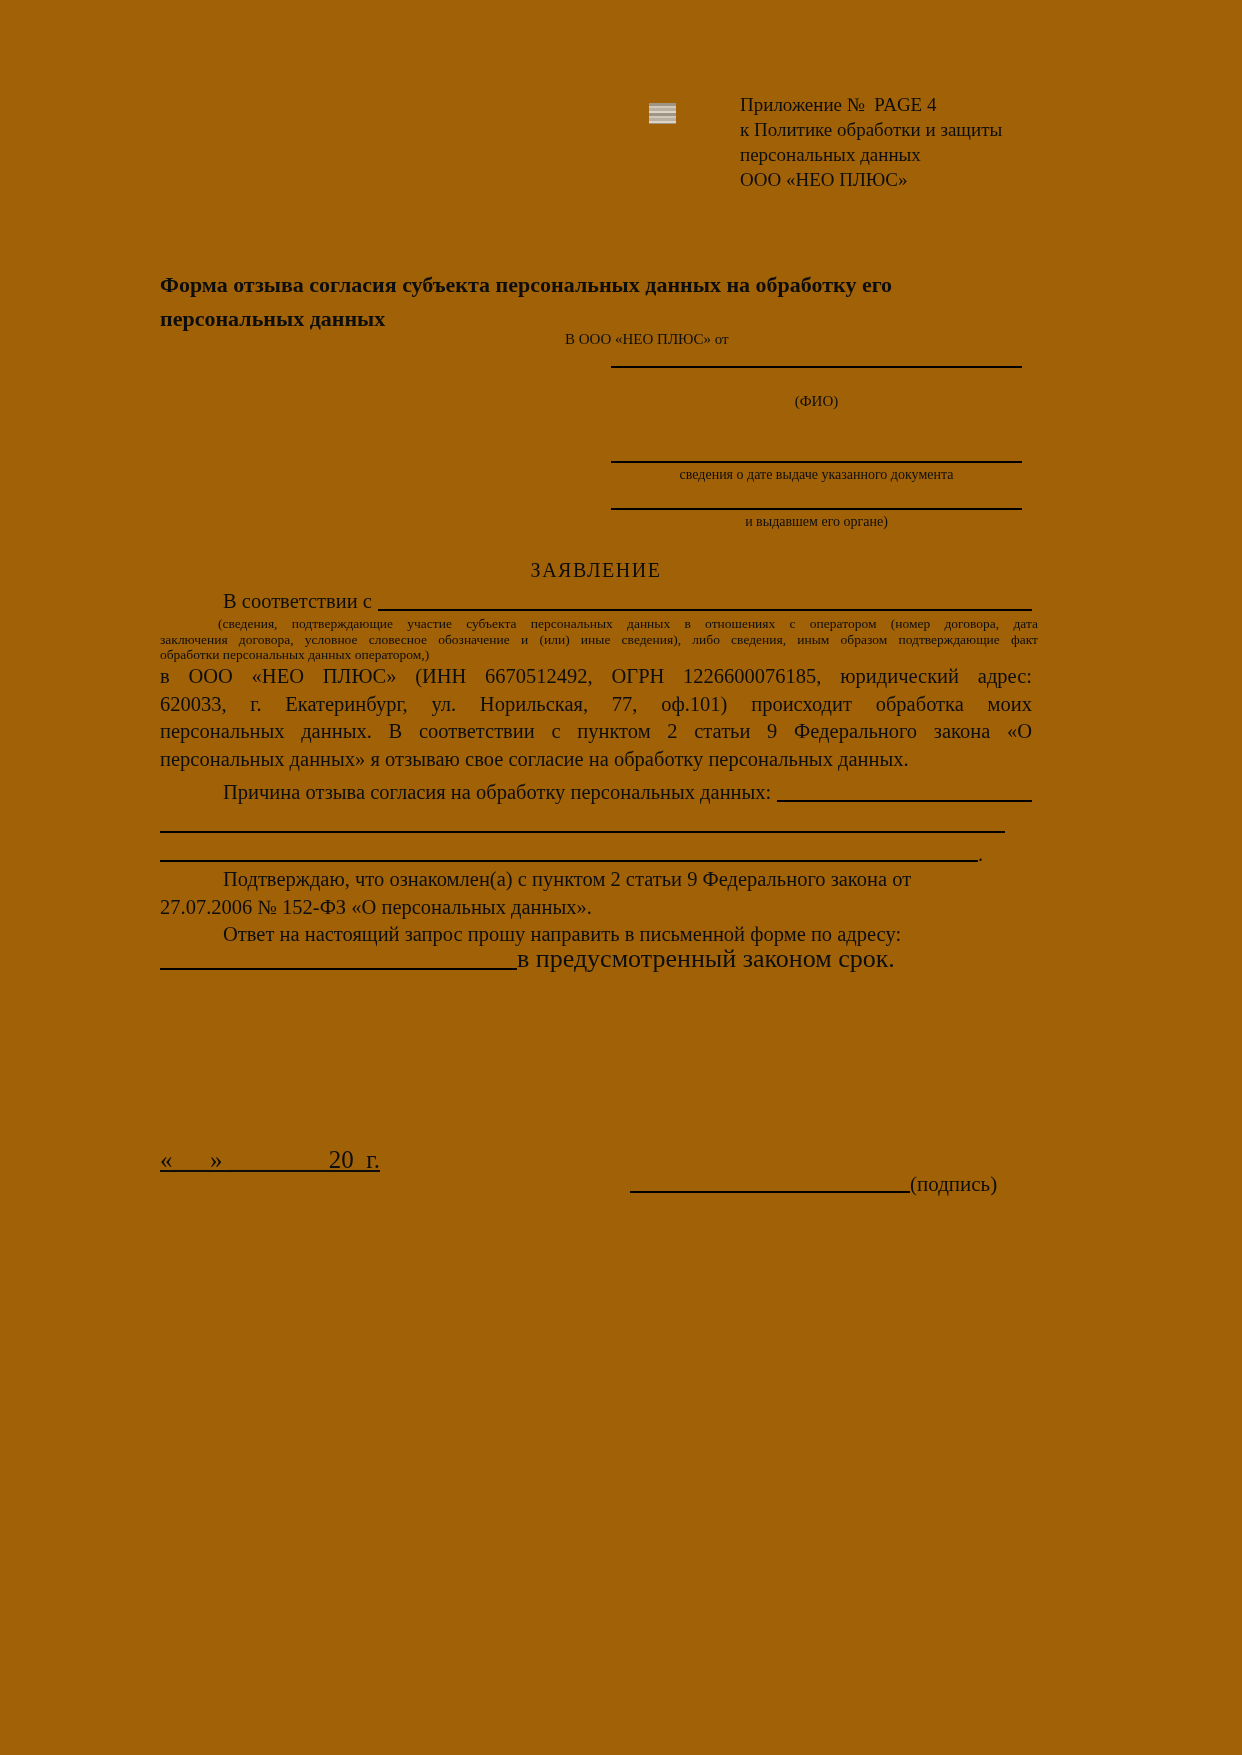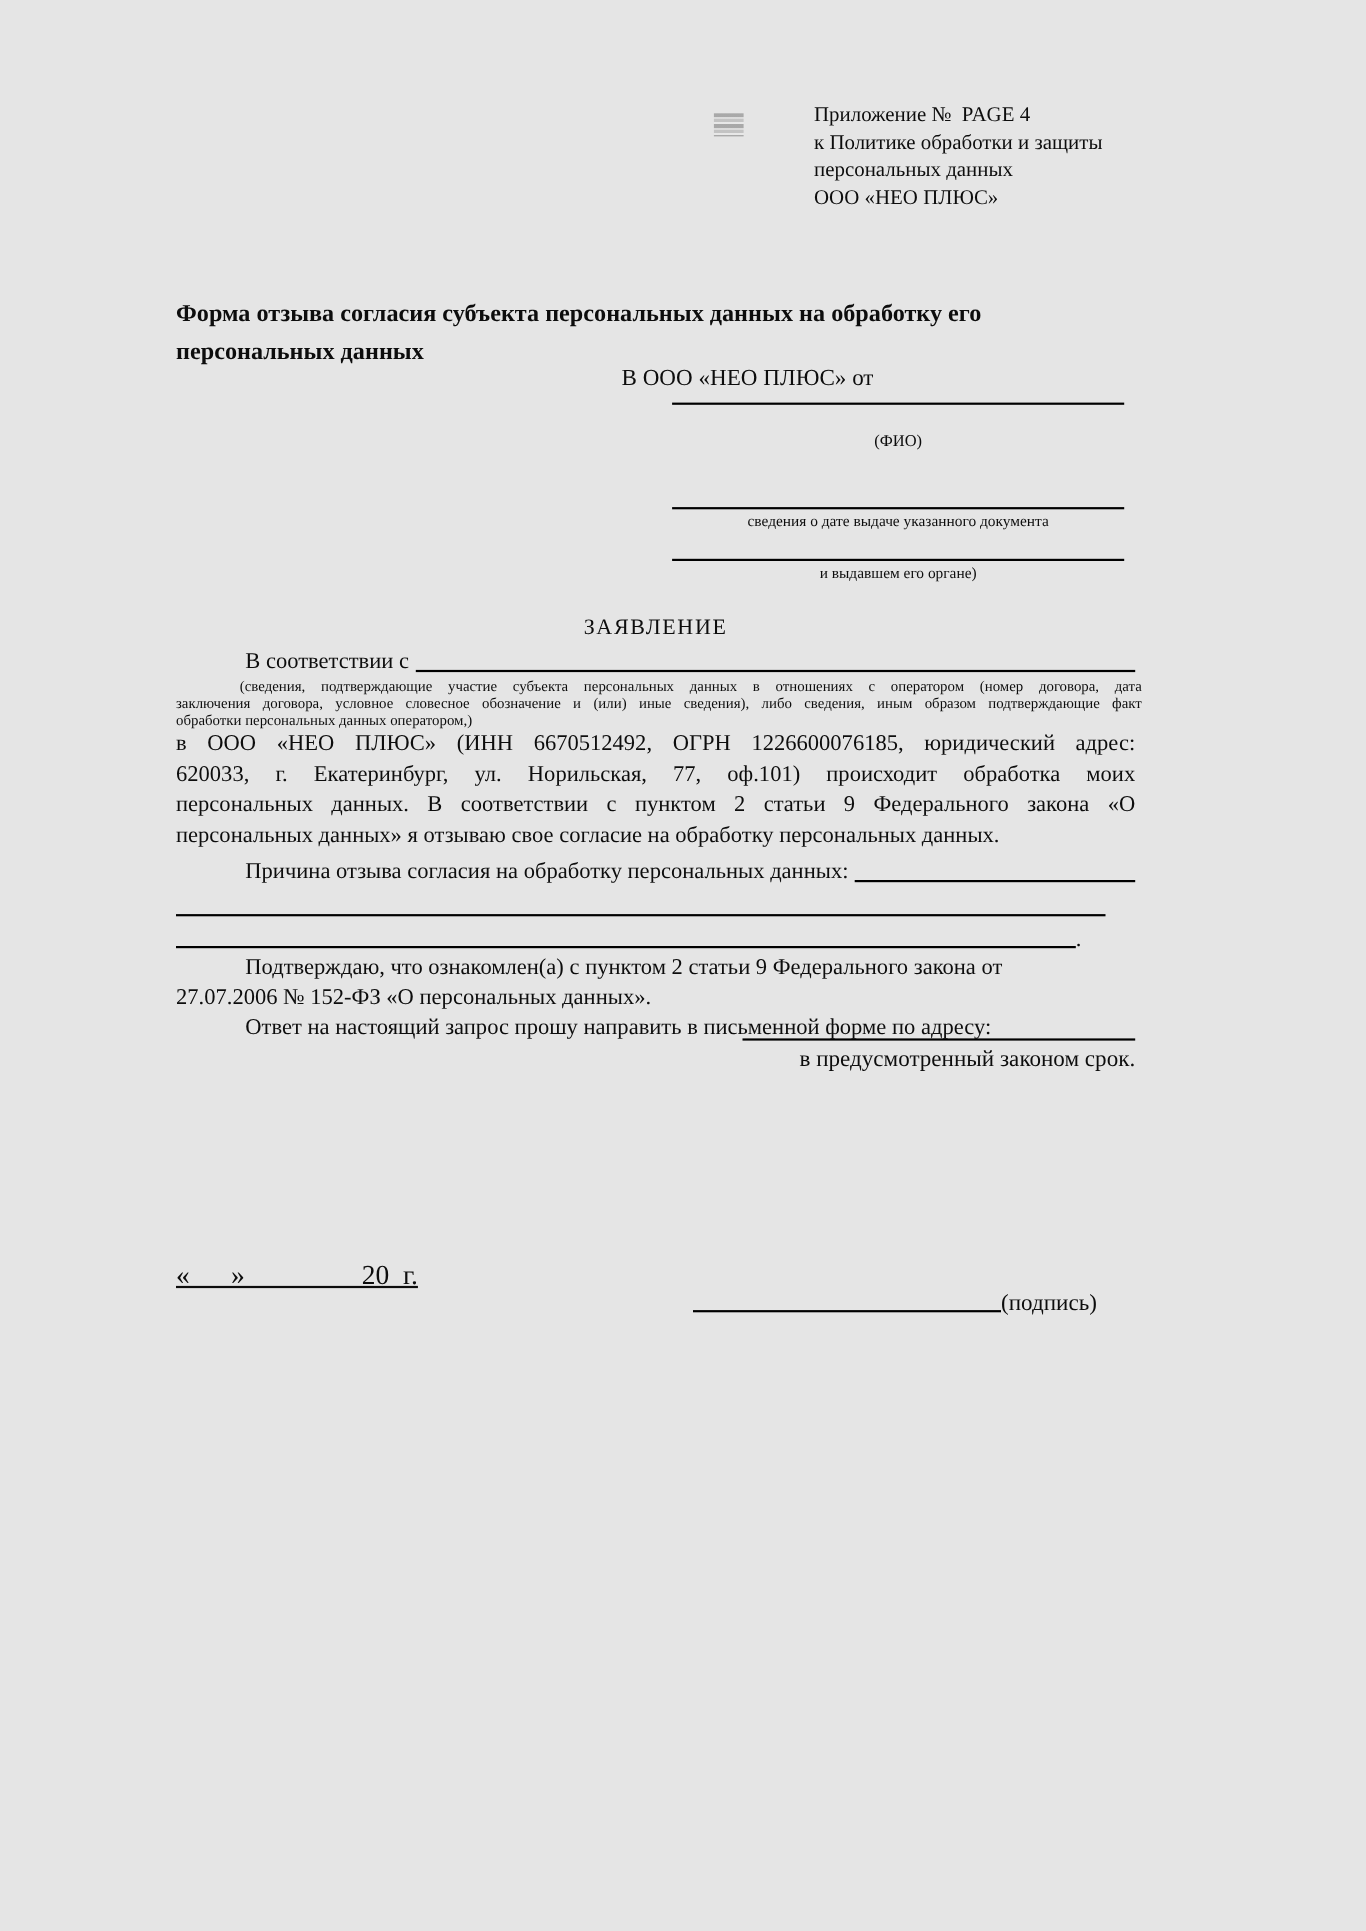--- a/index.html
+++ b/index.html
@@ -1,21 +1,21 @@
 <!DOCTYPE html>
 <html><head>
 <meta charset="utf-8">
 <style>
   * { margin:0; padding:0; box-sizing:border-box; }
   html,body { background:#ffffff; }
   .page {
     position:relative;
     width:1242px; height:1755px;
     margin:0 auto;
-    background:#e5e5e5;
+    background:#a16207;
     color:#0d0d0d;
     font-family:"Liberation Serif","DejaVu Serif",serif;
   }
   .abs { position:absolute; }
 
   
   .header-block { left:740px; top:92px; font-size:19px; line-height:25px; }
   .header-line { white-space:pre; }
 
   
@@ -23,21 +23,21 @@
     left:649px; top:103px; width:27px; height:21px;
     background:repeating-linear-gradient(180deg,#9e9e9e 0 3px,#d9d9d9 3px 5px,#bdbdbd 5px 8px,#e8e8e8 8px 10px);
     opacity:.85;
   }
 
   .doc-title {
     left:160px; top:240px; width:868px;
     font-size:22px; font-weight:bold; line-height:34px;margin-top:28px;
   }
 
-  .addressee { left:565px; top:331px; font-size:21px; }
+  .addressee { left:565px; top:331px; font-size:15px; }
 
   .field-group { left:611px; width:411px; text-align:center; }
   .field-rule { height:0; border-bottom:2px solid #000; }
   .field-caption { margin-top:3px; font-size:14px; line-height:18px; }
   .field-caption.big { font-size:15px;margin-top:24px; }
 
   .statement-heading {
     left:160px; top:559px; width:872px;
     text-align:center; font-size:20px; letter-spacing:1.5px;
   }
@@ -62,21 +62,21 @@
 
   .blank-rule-1 { left:160px; top:831px; width:845px; height:0; border-bottom:2px solid #000; }
   .blank-row-2 { left:160px; top:843px; width:872px; font-size:20.5px; }
   .blank-row-2 .fill { width:818px; margin-bottom:4px; }
 
   .confirm-paragraph { left:160px; top:866px; width:872px; font-size:20.5px; line-height:27.6px; }
   .confirm-paragraph .first { text-indent:63px; }
 
   .reply-line { left:160px; top:921px; width:872px; font-size:20.5px; line-height:27px; text-indent:63px; }
 
-  .reply-row { left:160px; top:944px; width:872px; font-size:21px;flex-direction:column; }
+  .reply-row { left:160px; top:944px; width:872px; font-size:26px; }
   .reply-row .fill { width:357px; margin-bottom:4px; }
 
   .date-blank { left:160px; top:1146px; font-size:25px; white-space:pre;text-decoration:underline; }
   .signature-row { left:630px; top:1172px; font-size:21px; }
   .signature-row .fill { width:280px; margin-bottom:4px; }
 </style>
 </head>
 <body>
 
 <div class="page">

